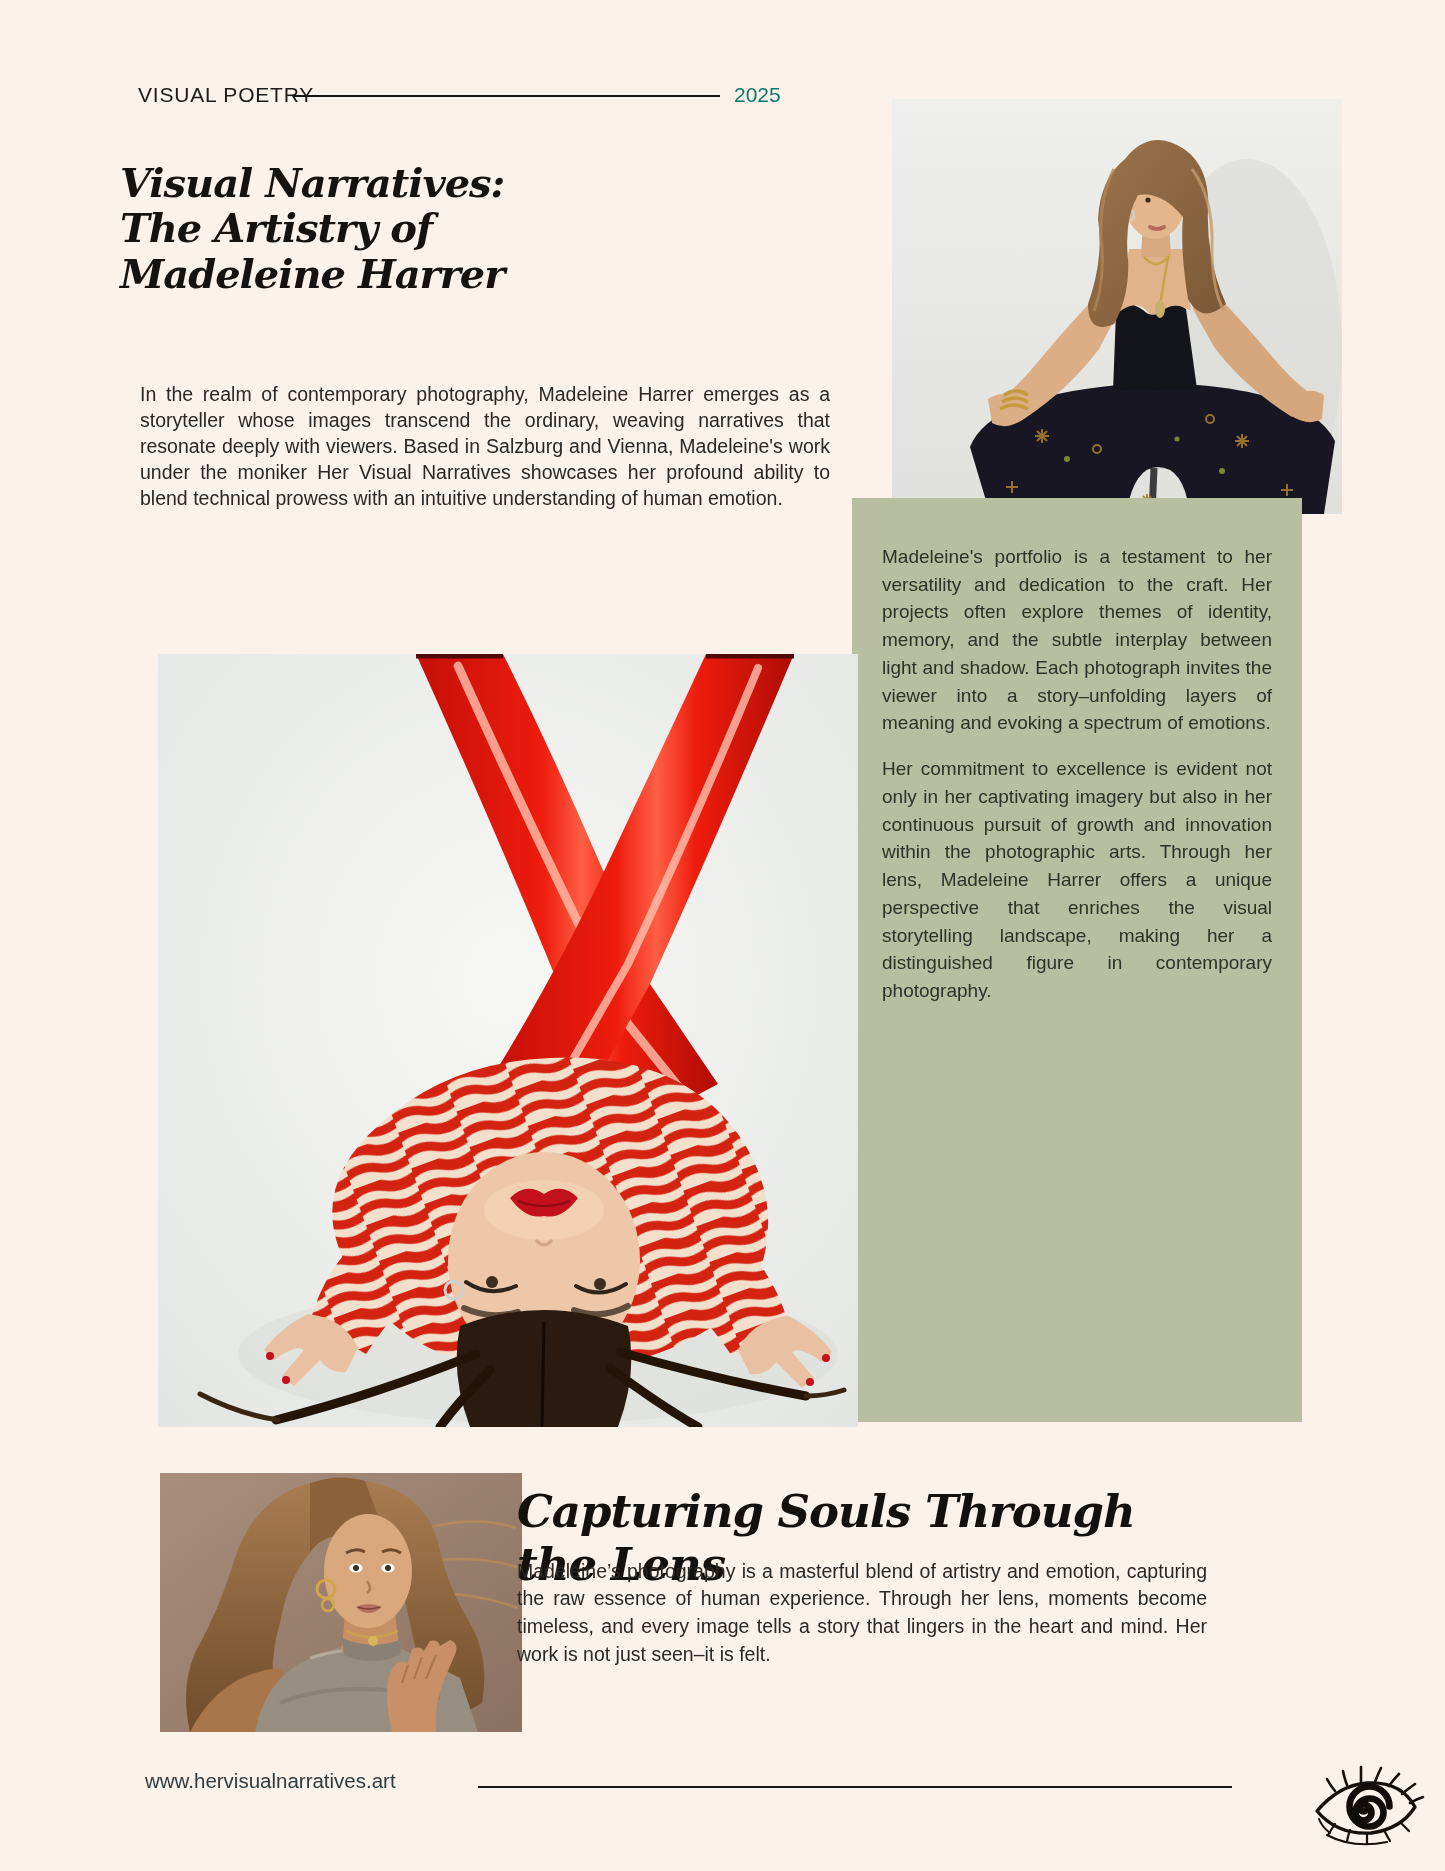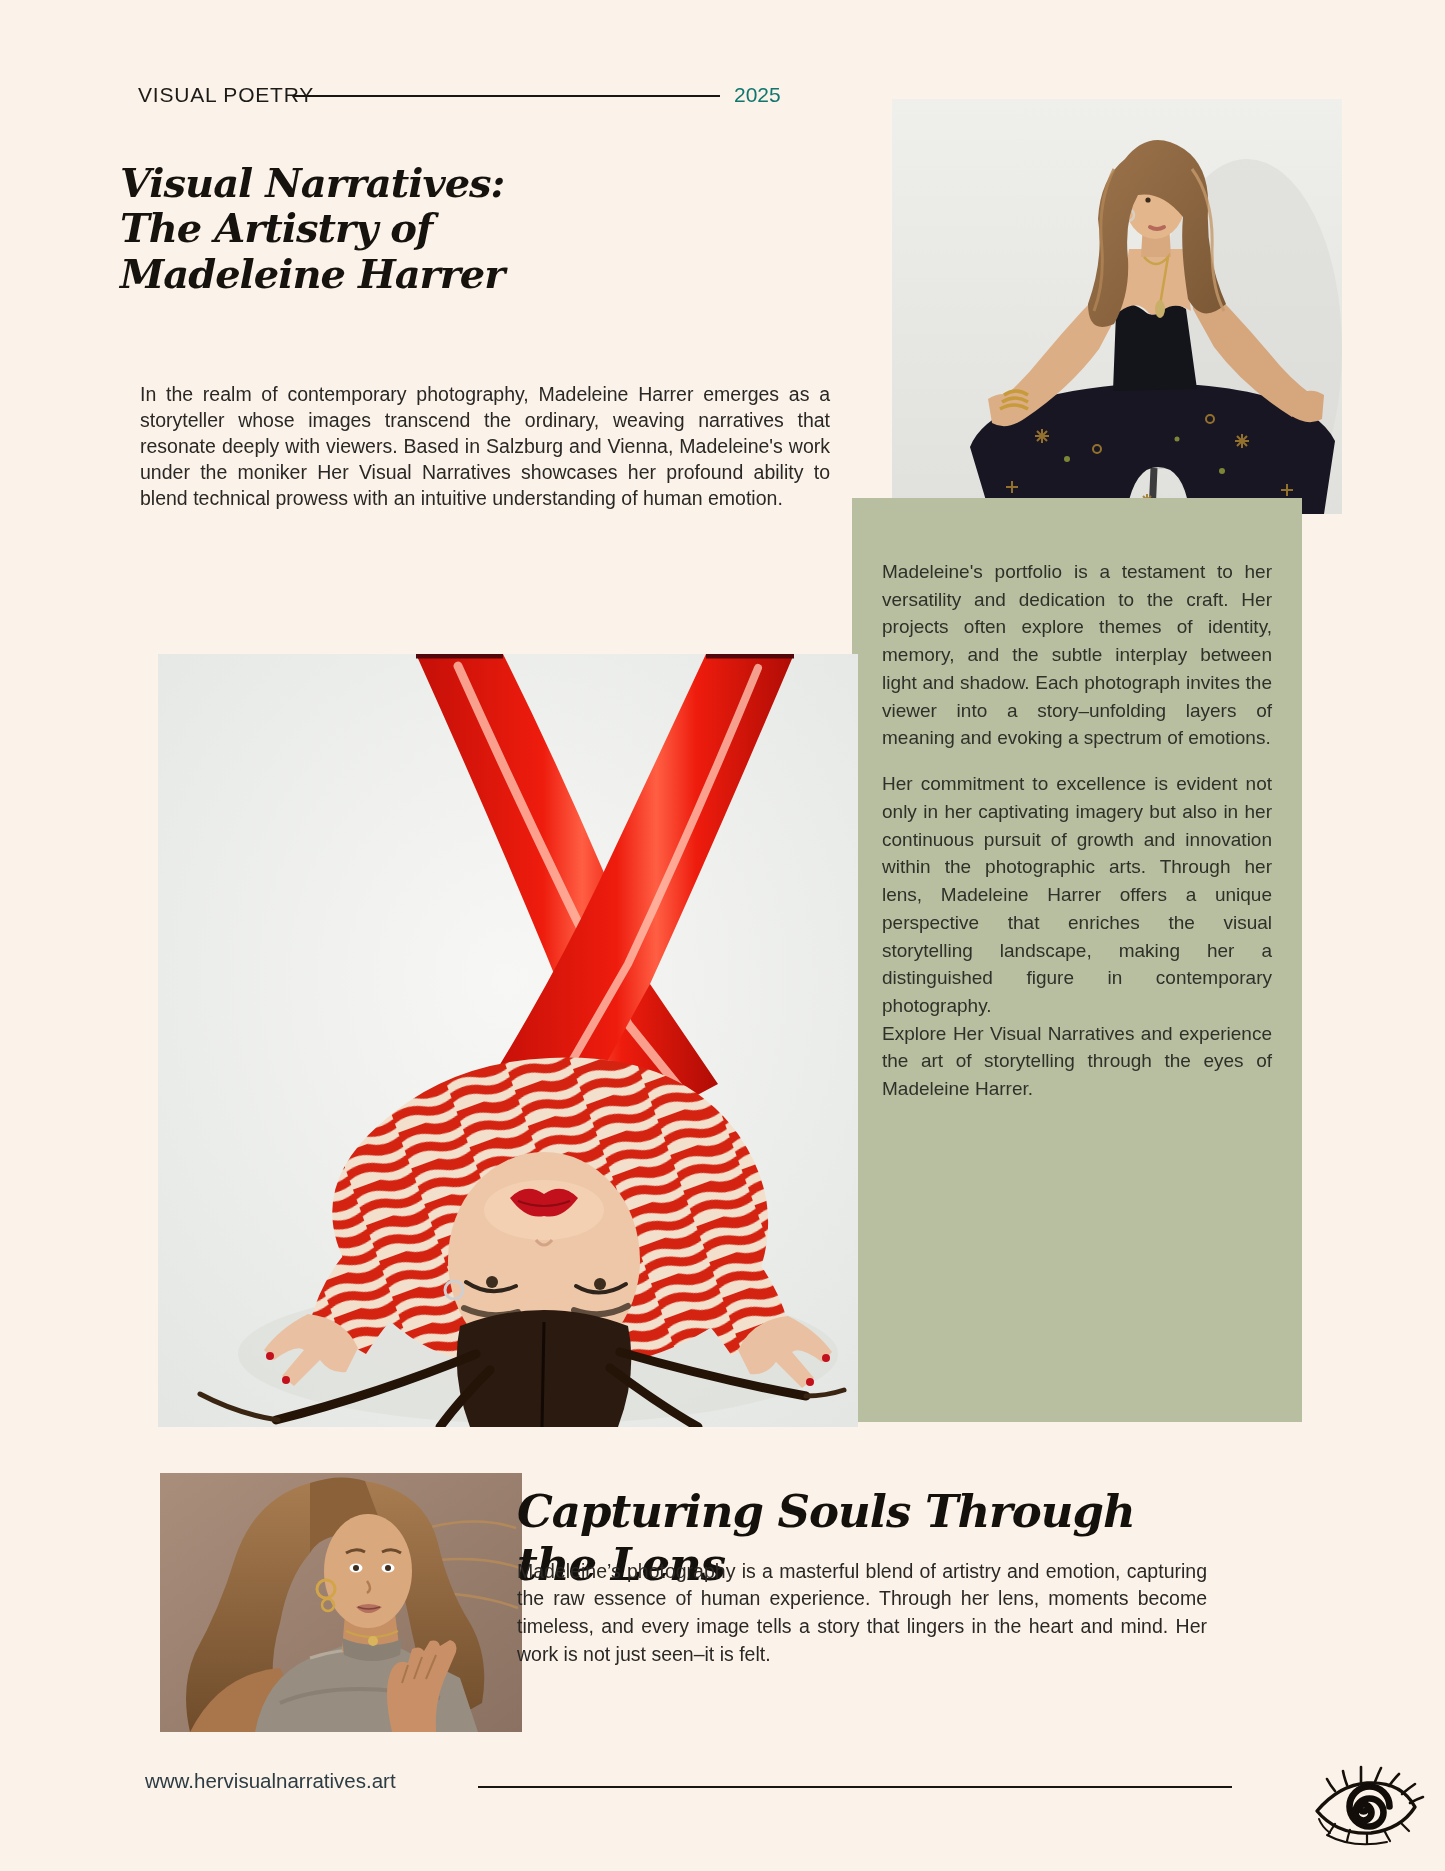--- a/index.html
+++ b/index.html
@@ -24,21 +24,21 @@
   }
   
   .photo{position:absolute;display:block;}
   .photo svg{display:block;}
   .photo-stool{left:852px;top:83px;width:450px;height:415px;}
   .photo-red{left:118px;top:638px;width:700px;height:773px;}
   .photo-feature{left:120px;top:1457px;width:362px;height:259px;}
   
   .green-panel{
     position:absolute;left:852px;top:498px;width:450px;height:924px;
-    background:#b8bfa1;box-sizing:border-box;padding:60px 30px 0 30px;
+    background:#b8bfa1;box-sizing:border-box;padding:45px 30px 0 30px;
   }
   .green-panel p{
     margin:0;font-size:19px;line-height:1.46;text-align:justify;color:#2e3128;
   }
   .green-panel p.gap{margin-top:18px;}
   
   .feature-heading{
     position:absolute;left:517px;top:1448px;width:700px;
     font-family:"DejaVu Serif",serif;font-style:italic;font-weight:700;
     font-size:45px;letter-spacing:-1px;color:#14110d;
@@ -137,21 +137,20 @@
 
       <path d="M233 60 Q258 28 292 50 Q318 68 316 110 Q314 160 334 205 Q310 226 296 200 Q288 150 291 118 Q270 92 246 96 Q232 120 236 160 Q238 196 222 225 Q196 236 196 205 Q212 160 206 120 Q208 80 233 60 Z" fill="url(#hairG)"></path>
       <path d="M300 70 Q322 100 320 150 Q320 190 332 212" stroke="#c49a6b" stroke-width="3" fill="none" opacity=".8"></path>
       <path d="M222 70 Q205 104 210 150 Q212 186 202 212" stroke="#b08555" stroke-width="3" fill="none" opacity=".8"></path>
     </svg>
   </figure>
 
   <aside class="green-panel">
     <p>Madeleine's portfolio is a testament to her versatility and dedication to the craft. Her projects often explore themes of identity, memory, and the subtle interplay between light and shadow. Each photograph invites the viewer into a story–unfolding layers of meaning and evoking a spectrum of emotions.</p>
     <p class="gap">Her commitment to excellence is evident not only in her captivating imagery but also in her continuous pursuit of growth and innovation within the photographic arts. Through her lens, Madeleine Harrer offers a unique perspective that enriches the visual storytelling landscape, making her a distinguished figure in contemporary photography.</p>
-    <p>Explore Her Visual Narratives and experience the art of storytelling through the eyes of Madeleine Harrer.</p>
   </aside>
 
   <figure class="photo photo-red">
     <svg width="700" height="773" viewBox="0 0 700 773" xmlns="http://www.w3.org/2000/svg">
       <defs>
         <radialGradient id="bgRed" cx="50%" cy="42%" r="75%">
           <stop offset="0" stop-color="#f7f8f6"></stop>
             <stop offset="1" stop-color="#e4e6e3"></stop>
         </radialGradient>
         <linearGradient id="latex" x1="0" y1="0" x2="1" y2="0">

